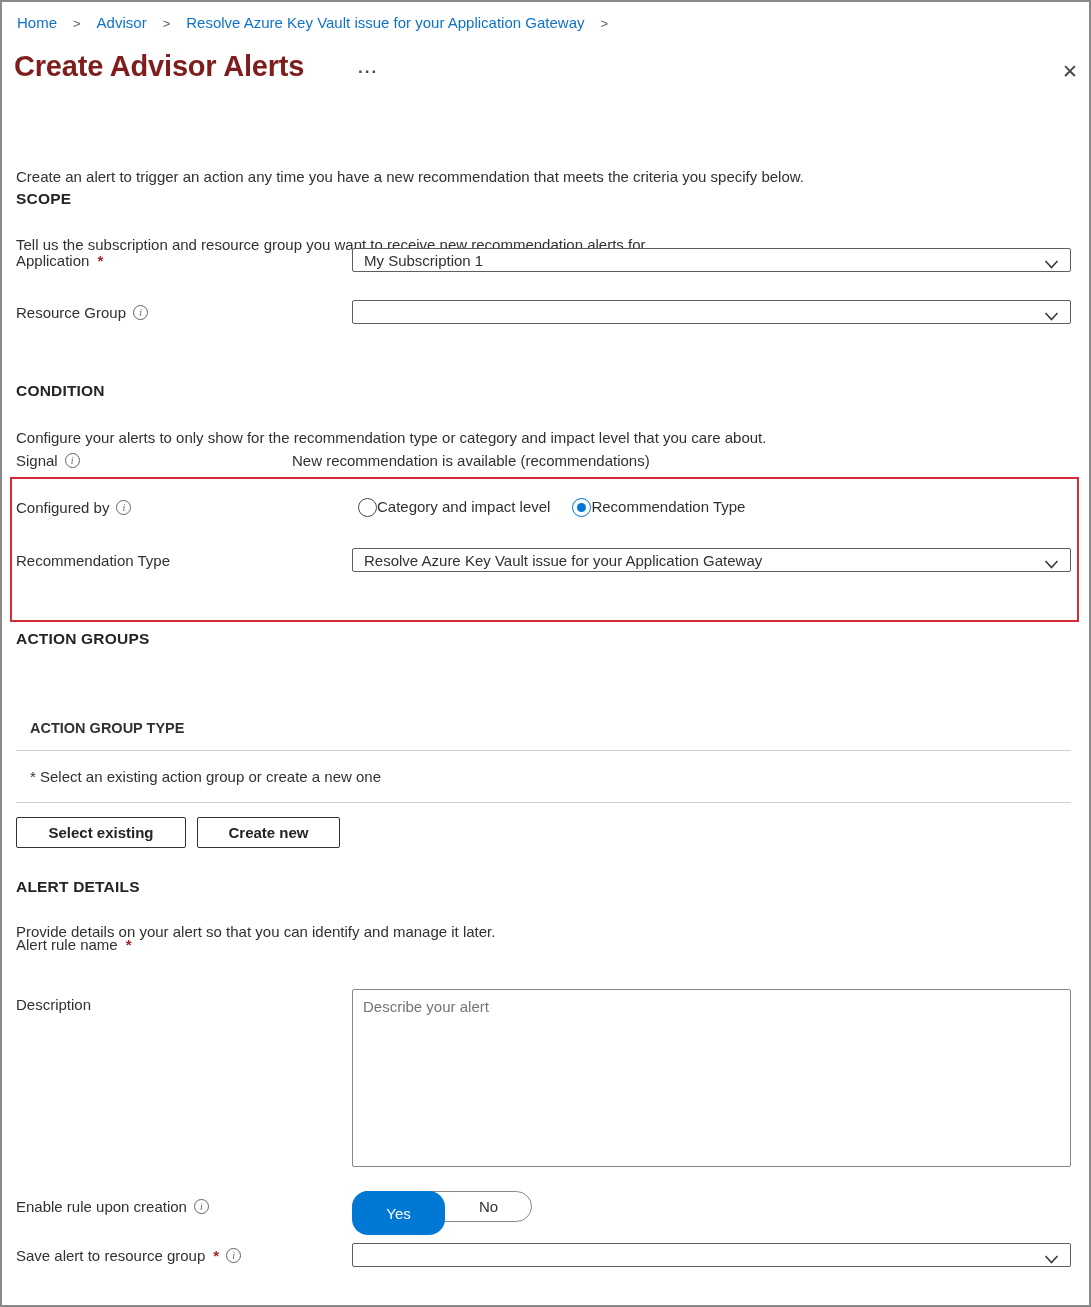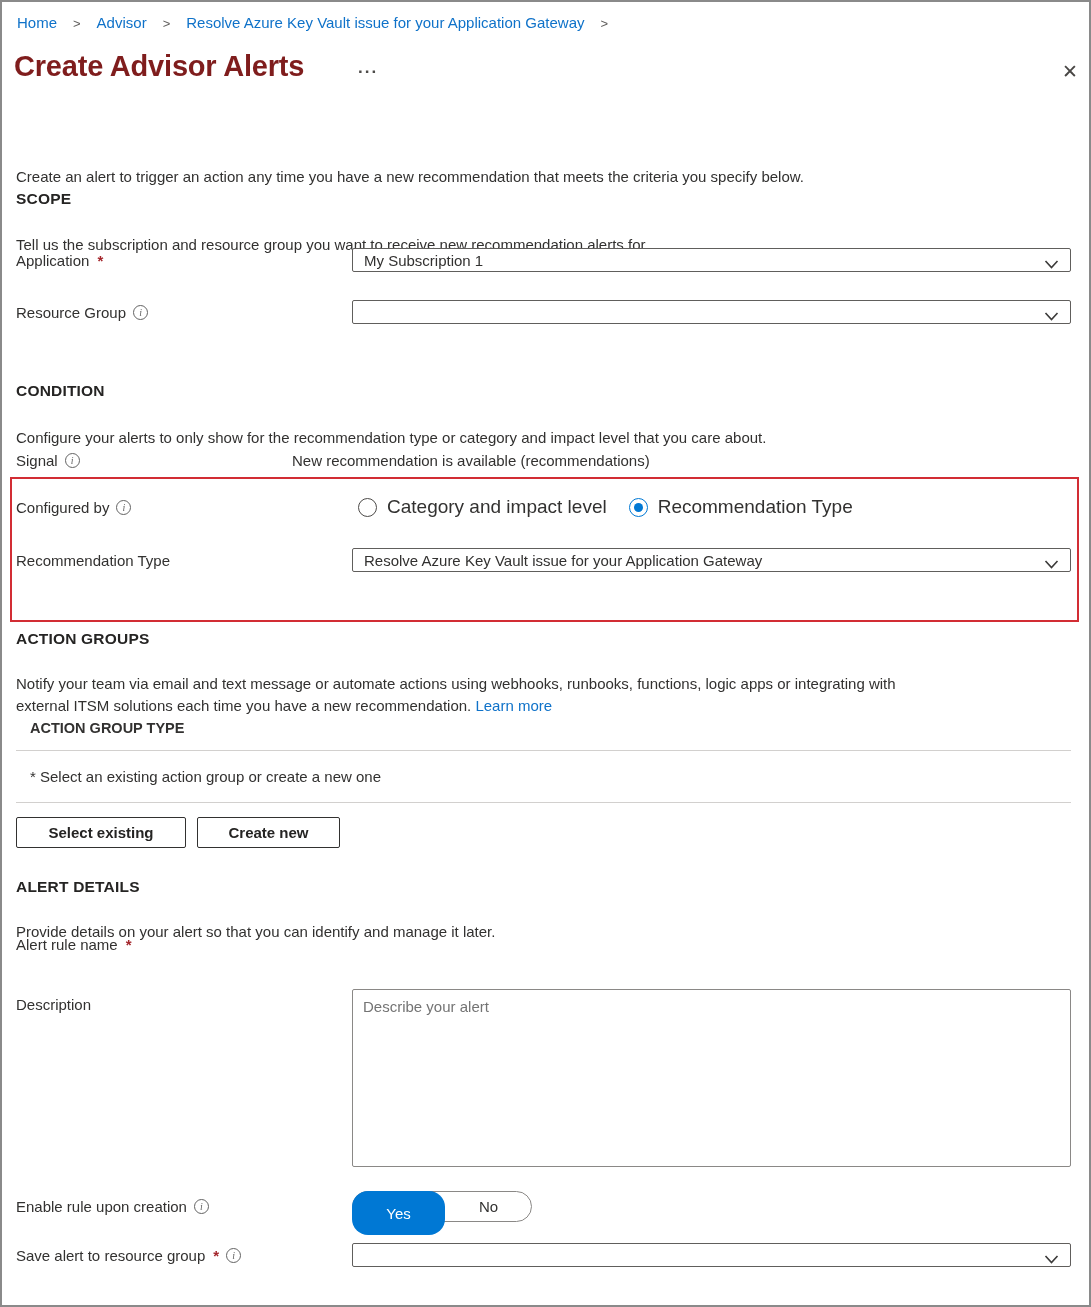--- a/index.html
+++ b/index.html
@@ -59,21 +59,21 @@
   .r-desc{top:989px;align-items:flex-start;}
   .r-desc .label{padding-top:7px;}
   .r-enable{top:1191px;}
   .r-save{top:1243px;}
 
   
   .highlight-box{position:absolute;left:10px;top:477px;width:1069px;height:145px;border:2px solid #d22d34;pointer-events:none;z-index:40;}
 
   
   .radio-group{position:absolute;left:342px;top:0;height:30px;display:flex;align-items:center;gap:22px;}
-  .radio-opt{display:flex;align-items:center;gap:10px;cursor:pointer;font-size:19px;color:#323130;white-space:nowrap;}
+  .radio-opt{display:flex;cursor:pointer;font-size:15px;color:#323130;white-space:nowrap;}
   .radio{width:19px;height:19px;border-radius:50%;border:1px solid #4c4a48;background:#fff;position:relative;flex:none;}
   .radio.selected{border:1px solid #0078d4;}
   .radio.selected::after{content:"";position:absolute;inset:4px;border-radius:50%;background:#0078d4;}
 
   
   .ag-table{position:absolute;left:16px;right:20px;top:716px;font-size:14.5px;}
   .ag-head{display:flex;padding:4px 0 14px 14px;font-weight:700;color:#323130;border-bottom:1px solid #d2d0ce;}
   .ag-head .col1{width:461px;flex:none;}
   .ag-row{padding:17px 0 17px 14px;border-bottom:1px solid #d2d0ce;font-size:15px;color:#323130;}
 
@@ -176,25 +176,20 @@
     </div>
     <div class="field">
       <span>Resolve Azure Key Vault issue for your Application Gateway</span>
       <svg class="chevron" width="15" height="11" viewBox="0 0 15 11">
           <path d="M1.5 2 L7.5 8.5 L13.5 2" fill="none" stroke="#3b3a39" stroke-width="1.6"></path>
         </svg>
     </div>
   </div>
 
   <h2 class="section-h h-ag">ACTION GROUPS</h2>
-  <p class="desc d-ag">
-    <span>Notify your team via email and text message or automate actions using webhooks, runbooks, functions, logic apps or integrating with</span><br>
-    <span>external ITSM solutions each time you have a new recommendation.</span>
-    <a class="link">Learn more</a>
-  </p>
 
   <div class="ag-table">
     <div class="ag-head">
       <span class="col2">ACTION GROUP TYPE</span>
     </div>
     <div class="ag-row">
       <span>* Select an existing action group or create a new one</span>
     </div>
   </div>
 

